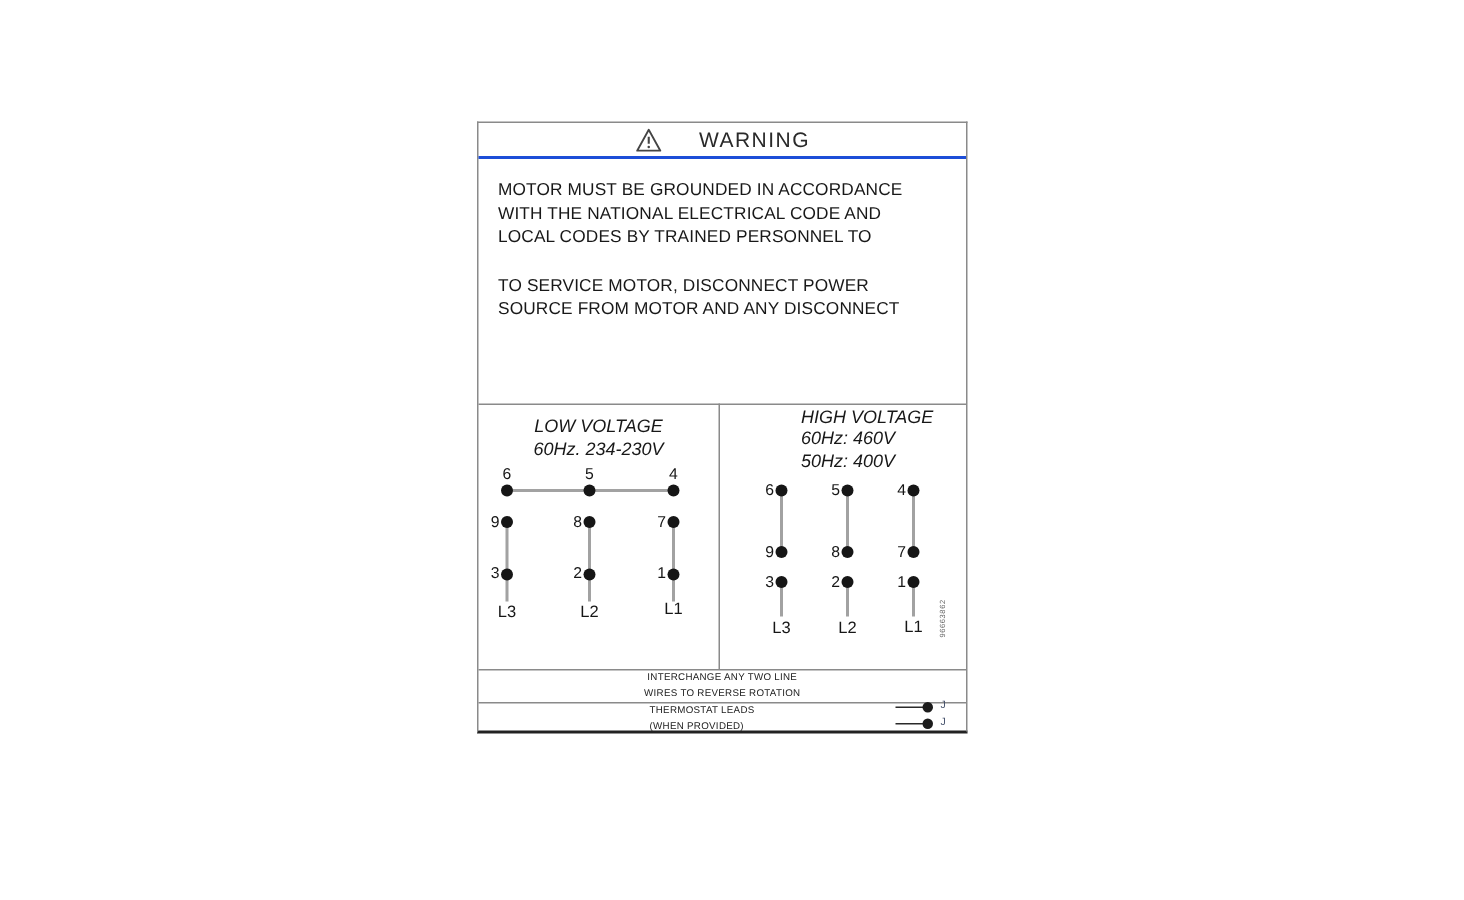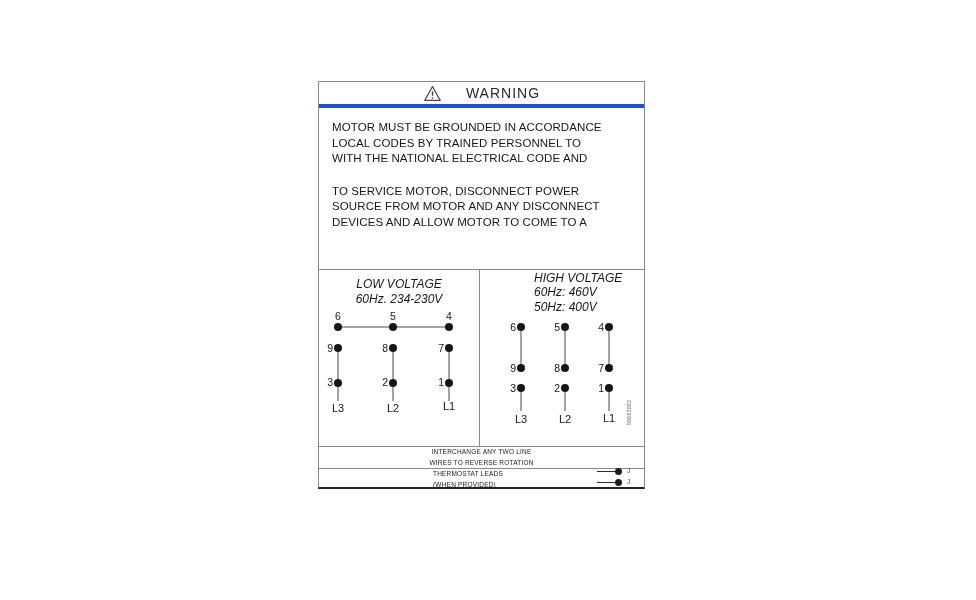--- a/index.html
+++ b/index.html
@@ -2,21 +2,21 @@
 <html><head>
 <meta charset="utf-8">
 <style>
   html,body{margin:0;padding:0;background:#ffffff;}
   .screen{position:relative;width:976px;height:600px;background:#ffffff;overflow:hidden;
           font-family:"Liberation Sans", sans-serif;color:#1b1b1b;}
   .label{position:absolute;left:318px;top:81px;width:327px;height:408px;box-sizing:border-box;
          background:#ffffff;border:1px solid #8a8a8a;border-bottom:2px solid #222222;}
   .abs{position:absolute;}
   
-  .label-header{position:absolute;left:0;right:0;top:0;height:22px;border-bottom:4px solid #1d4ed8;
+  .label-header{position:absolute;left:0;right:0;top:0;height:22px;border-bottom:2px solid #1d4ed8;
                 display:flex;align-items:center;justify-content:center;gap:24px;}
   .warn-title{font-size:14px;letter-spacing:1px;color:#2a2a2a;}
   
   .warning-text{position:absolute;left:13px;top:38px;width:302px;font-size:11.5px;line-height:15.5px;
                 letter-spacing:0.1px;color:#181818;}
   .warning-text .para2{margin-top:17px;}
   
   .hline{position:absolute;left:0;right:0;height:1px;background:#8a8a8a;}
   .vdivider{position:absolute;left:160px;top:187px;width:1px;height:177px;background:#8a8a8a;}
   
@@ -52,27 +52,26 @@
           <line x1="12" y1="8" x2="12" y2="14" stroke="#454545" stroke-width="1.8"></line>
           <circle cx="12" cy="16.8" r="1.1" fill="#454545"></circle>
         </svg>
       </span>
       <span class="warn-title">WARNING</span>
     </div>
 
     <div class="warning-text">
       <div class="para1">
         <div>MOTOR MUST BE GROUNDED IN ACCORDANCE</div>
+        <div>WITH THE NATIONAL ELECTRICAL CODE AND</div>
         <div>LOCAL CODES BY TRAINED PERSONNEL TO</div>
-        <div>WITH THE NATIONAL ELECTRICAL CODE AND</div>
       </div>
       <div class="para2">
         <div>TO SERVICE MOTOR, DISCONNECT POWER</div>
         <div>SOURCE FROM MOTOR AND ANY DISCONNECT</div>
-        <div>DEVICES AND ALLOW MOTOR TO COME TO A</div>
       </div>
     </div>
 
     <div class="hline" style="top:187px"></div>
     <div class="vdivider"></div>
     <div class="hline" style="top:364px"></div>
     <div class="hline" style="top:386px"></div>
 
     <div class="sect-title" style="left:0;top:195px;width:160px;text-align:center;">LOW VOLTAGE</div>
     <div class="sect-title" style="left:0;top:210px;width:160px;text-align:center;">60Hz. 234-230V</div>

